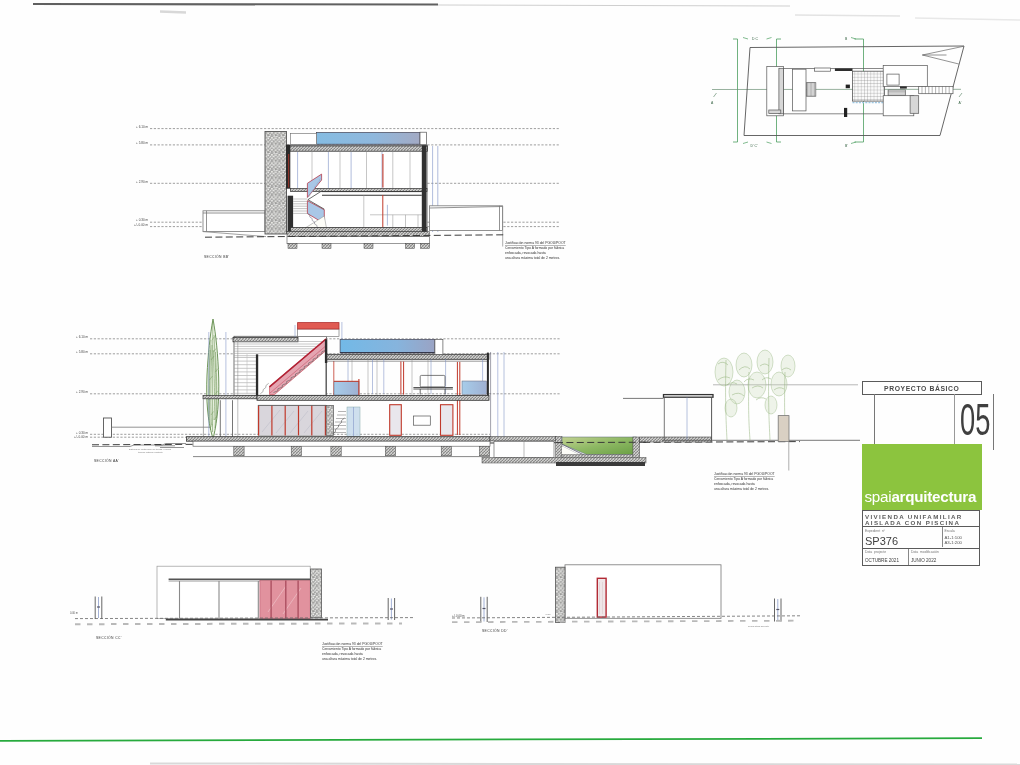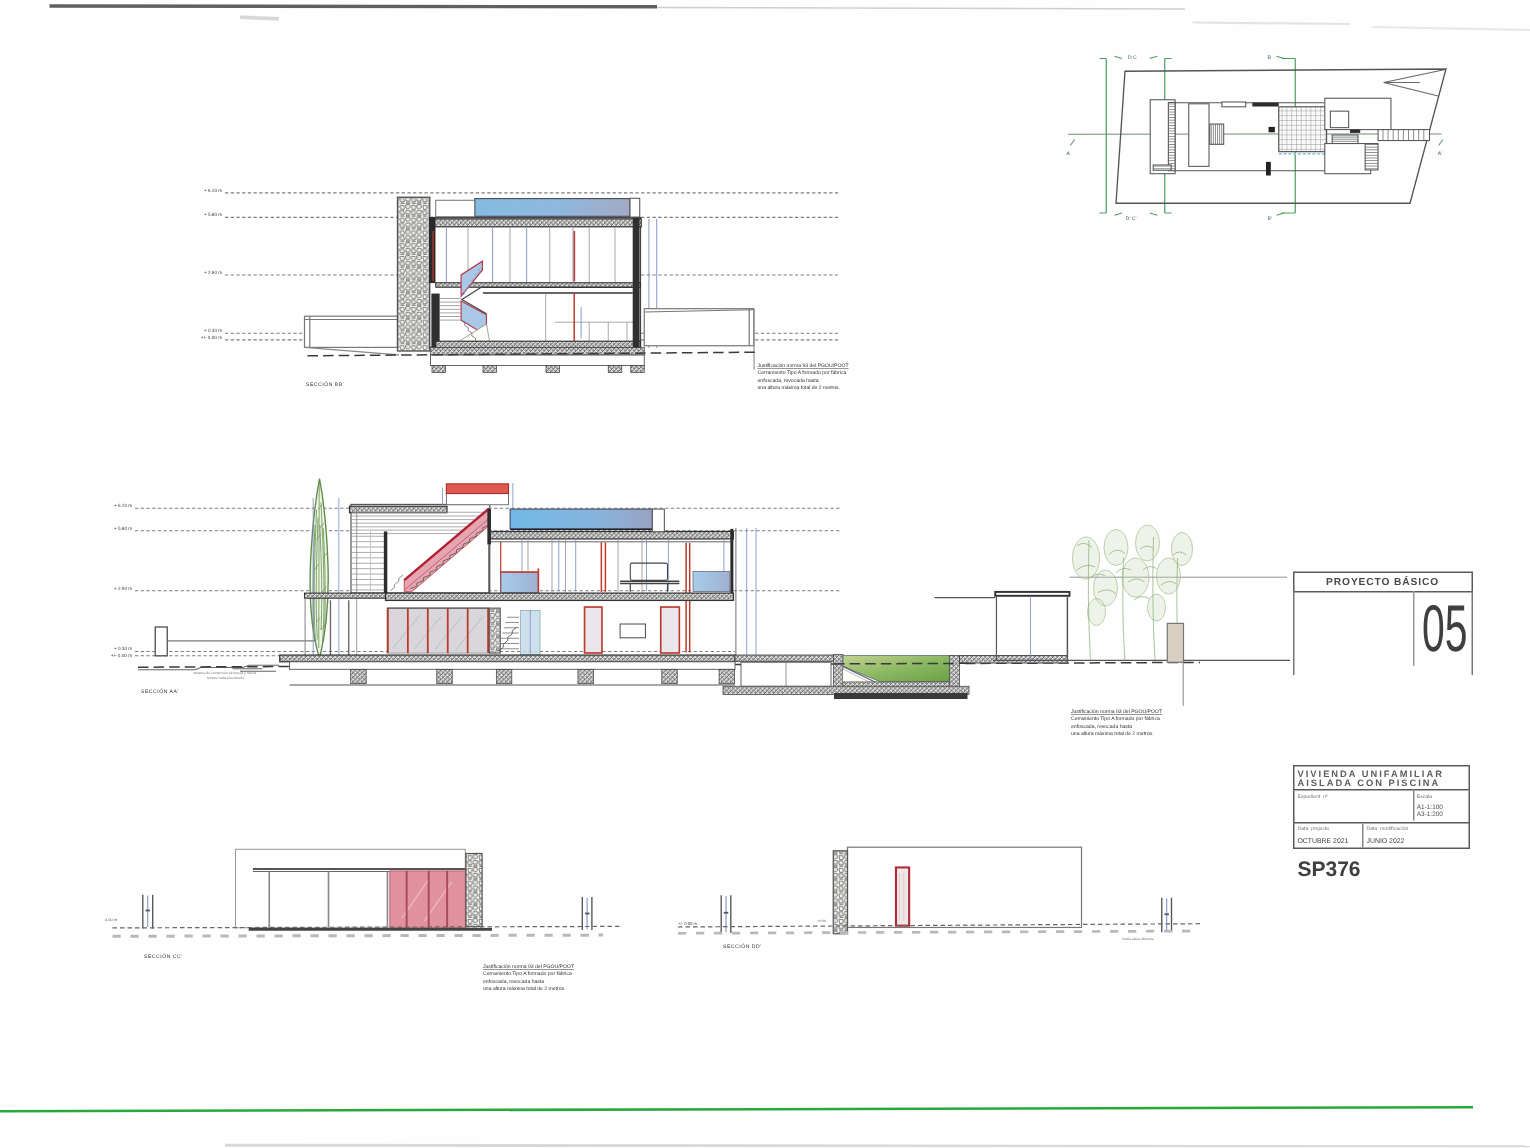--- a/index.html
+++ b/index.html
@@ -589,32 +589,36 @@
 <g>
 <line x1="0" y1="740.8" x2="982" y2="738.2" stroke="#27aa3d" stroke-width="1.7"></line>
 <line x1="150" y1="763.5" x2="1020" y2="764.5" stroke="#d9d9d9" stroke-width="2"></line>
 </g>
 </svg>
 
 <div class="abs" style="left:861.5px;top:380.5px;width:120.5px;height:212px;font-family:'Liberation Sans',sans-serif;">
 
   <div class="abs" style="left:0;top:0;width:118.5px;height:12.5px;border:1px solid #5a5a5a;text-align:center;font-size:6.8px;font-weight:bold;color:#4a4a4a;letter-spacing:0.6px;line-height:13px;">PROYECTO BÁSICO</div>
 
-  <div class="abs" style="left:0;top:13.5px;width:118.5px;height:56px;border-left:1px solid #777;border-right:1px solid #777;">
+  <div class="abs" style="left:12px;top:13.5px;width:118.5px;height:56px;border-left:1px solid #777;border-right:1px solid #777;">
     <div class="abs" style="left:79px;top:0;width:1px;height:50px;background:#999;"></div>
 
     <div class="abs" style="left:85.5px;top:21px;width:34px;height:34px;"><span style="display:inline-block;font-size:44px;line-height:10px;font-weight:400;color:#3f3f3f;transform:scale(0.62,1);transform-origin:left top;letter-spacing:0px;">05</span></div>
   </div>
 
+  <div class="abs" style="left:0;top:63.5px;width:120.5px;height:66px;background:#8cc43e;">
+
+    <div class="abs" style="left:3px;top:43.5px;font-size:15.2px;color:#ffffff;letter-spacing:-0.25px;white-space:nowrap;"><span style="font-weight:300;">spai</span><b>arquitectura</b></div>
+  </div>
 
   <div class="abs" style="left:0;top:129.5px;width:118.5px;height:17.3px;border:1px solid #5a5a5a;color:#5d5d5d;font-size:6.2px;font-weight:bold;letter-spacing:1.35px;line-height:6.4px;padding-top:2.6px;padding-left:2.5px;box-sizing:border-box;">VIVIENDA UNIFAMILIAR<br>AISLADA CON PISCINA</div>
 
   <div class="abs" style="left:0;top:146.5px;width:118.5px;height:21.5px;border:1px solid #5a5a5a;border-top:none;box-sizing:border-box;">
     <div class="abs" style="left:2.5px;top:1.5px;font-size:3.4px;color:#777;">Expedient&nbsp;&nbsp;nº</div>
-    <div class="abs" style="left:2.5px;top:8px;font-size:14px;font-weight:bold;color:#3f3f3f;margin-top:36px;">SP376</div>
+    <div class="abs" style="left:2.5px;top:8px;font-size:11px;font-weight:normal;color:#3f3f3f;">SP376</div>
     <div class="abs" style="left:79px;top:0;width:1px;height:20px;background:#888;"></div>
     <div class="abs" style="left:82px;top:1.5px;font-size:3.4px;color:#777;">Escala</div>
     <div class="abs" style="left:82px;top:7.5px;font-size:4.3px;color:#555;line-height:5.2px;">A1-1:100<br>A3-1:200</div>
   </div>
 
   <div class="abs" style="left:0;top:168px;width:118.5px;height:17.5px;border:1px solid #5a5a5a;border-top:none;box-sizing:border-box;">
     <div class="abs" style="left:2.5px;top:1.5px;font-size:3.4px;color:#777;">Data&nbsp;&nbsp;projecte</div>
     <div class="abs" style="left:2.5px;top:9.5px;font-size:4.6px;color:#444;">OCTUBRE 2021</div>
     <div class="abs" style="left:45.5px;top:0;width:1px;height:16.5px;background:#888;"></div>
     <div class="abs" style="left:48.5px;top:1.5px;font-size:3.4px;color:#777;">Data&nbsp;&nbsp;modificación</div>

